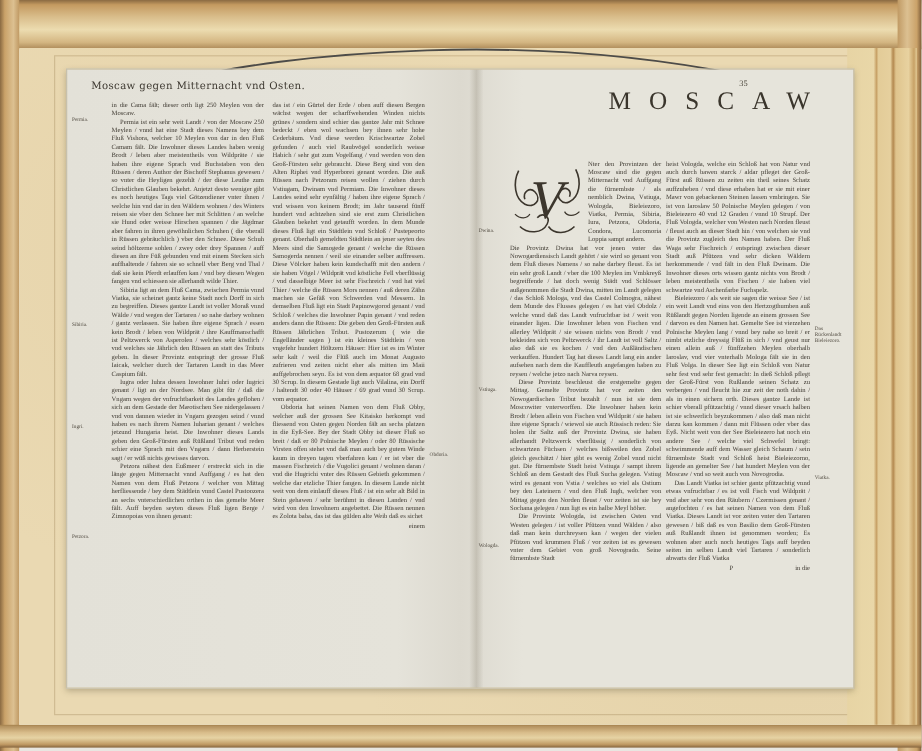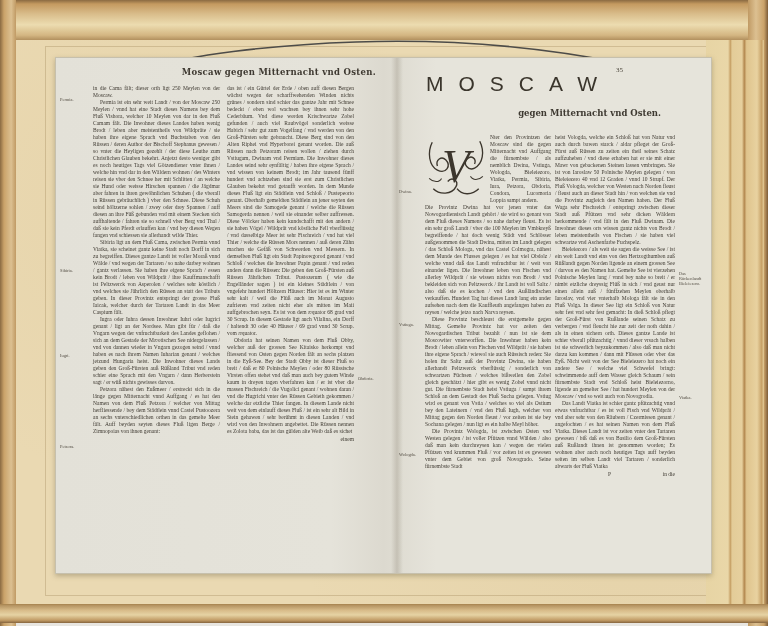--- a/index.html
+++ b/index.html
@@ -32,41 +32,41 @@
       #b3884f 66%,#dfc48d 70%,#e8d2a0 88%,#c7a166 96%,#e3cc98 100%);}
   
   #wire{position:absolute;left:100px;top:-24px;}
   
   #sheet{position:absolute;left:39px;top:17px;width:655px;height:515px;
     background:linear-gradient(90deg,#e3e1d8 0,#e5e3da 42%,#dcd9cf 50%,#e6e4db 58%,#e6e4db 100%);
     border:1px solid #c6c0ad;box-shadow:0 2px 5px rgba(90,80,55,.35);}
   #fold{position:absolute;left:335px;top:0;width:12px;height:515px;
     background:linear-gradient(90deg,rgba(0,0,0,0),rgba(105,95,75,.22) 50%,rgba(0,0,0,0));}
   
-  .page-header{position:absolute;font-family:"DejaVu Serif",serif;font-weight:bold;
-    color:#3e3931;text-align:right;}
+  .page-header{position:absolute;font-family:"DejaVu Serif",serif;font-weight:normal;
+    color:#3e3931;text-align:left;}
   #lp-header{left:20px;top:9px;width:300px;font-size:8.5px;letter-spacing:.3px;}
   .col{position:absolute;text-align:justify;color:#3f3a32;
     font-size:5.5px;line-height:7px;}
   .col p{margin:0;}
   .col p + p{text-indent:7px;}
   #lp-col1{left:37px;top:27px;width:127px;}
   #lp-col2{left:171px;top:27px;width:127px;}
   #rp-col1{left:369px;top:76px;width:126px;}
   #rp-col2{left:499px;top:76px;width:120px;}
   .note{position:absolute;font-size:4.4px;line-height:5px;color:#524c42;}
   .note.left{left:4px;width:30px;text-align:left;}
   .note.rp-left{left:343px;width:24px;}
   .note.gutter{left:302px;width:34px;}
   .note.rp-right{left:623px;width:28px;}
   #rp-number{position:absolute;left:560px;top:8px;width:30px;
     font-size:7px;color:#4a443a;}
-  #rp-title{position:absolute;left:355px;top:14px;width:264px;text-align:left;
+  #rp-title{position:absolute;left:355px;top:14px;width:264px;text-align:right;
     font-size:21px;letter-spacing:15px;padding-left:15px;color:#3a352c;
-    font-family:Liberation Sans, sans-serif;}
+    font-family:Liberation Serif, serif;}
   #rp-subtitle{left:365px;top:50px;width:240px;font-size:8.5px;}
   #initial-block{float:left;width:62px;height:62px;margin:1px 3px 1px 0;}
   .catchline{display:flex;justify-content:space-between;margin-top:1px;
     font-size:5.5px;color:#3f3a32;}
   .catchline .spacer{visibility:hidden;}
   #lp-catch{justify-content:flex-end;}
 </style>
 </head>
 <body>
 
@@ -118,21 +118,20 @@
       <div>
           <div class="note left" style="top: 39px;">Permia.</div>
           <div class="note left" style="top: 210px;">Sibiria.</div>
           <div class="note left" style="top: 295px;">Iugri.</div>
           <div class="note left" style="top: 386px;">Petzora.</div>
           <div class="note gutter" style="top: 318px;">Obdoria.</div>
         </div>
 
       <div id="rp-number">35</div>
       <div id="rp-title">MOSCAW</div>
-      <div id="rp-subtitle" class="page-header">gegen Mitternacht vnd Osten.</div>
 
       <div id="rp-col1" class="col">
         <p style="text-indent:0;">
           <span id="initial-block">
             <svg width="62" height="62" viewBox="0 0 60 60">
               <g fill="none" stroke="#3c362d" stroke-width="1.3">
                 <path d="M7,7 C2,17 4,30 12,34 C20,38 26,30 20,24 C16,20 10,24 12,30"></path>
                 <path d="M53,6 C58,16 56,28 48,32 C42,35 36,28 41,23 C45,19 50,23 48,28"></path>
                 <path d="M8,52 C14,58 26,58 30,50 C33,44 26,40 22,45"></path>
                 <path d="M52,52 C46,58 36,59 31,52"></path>

